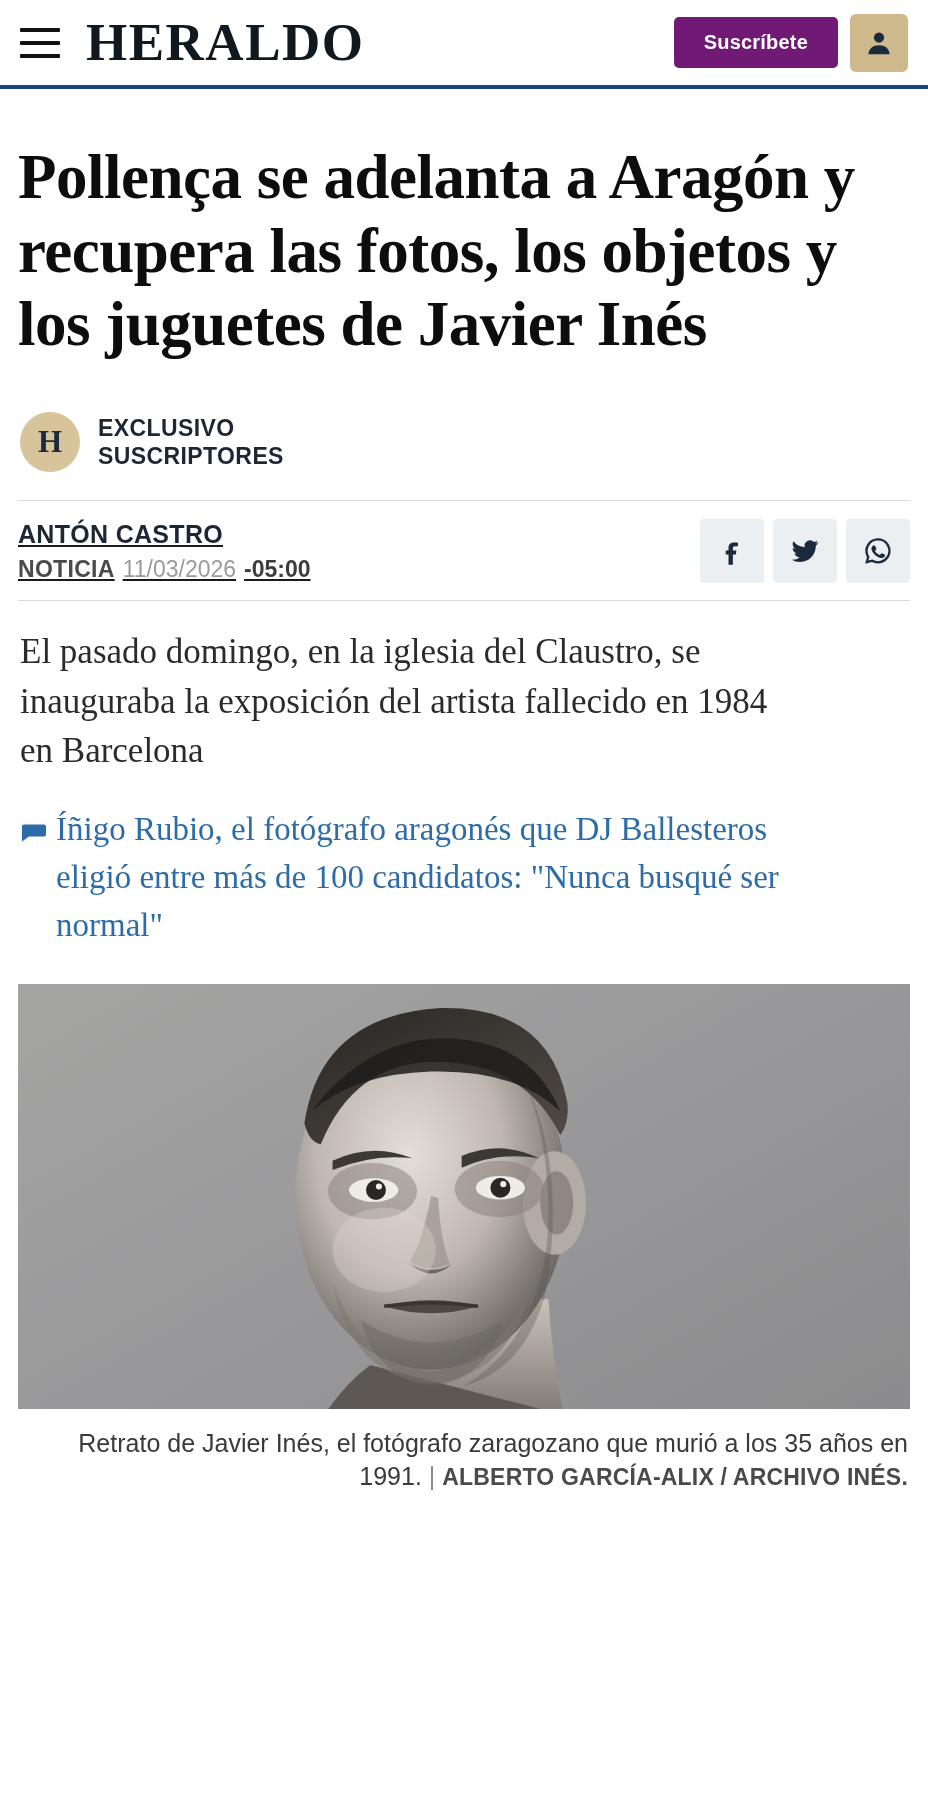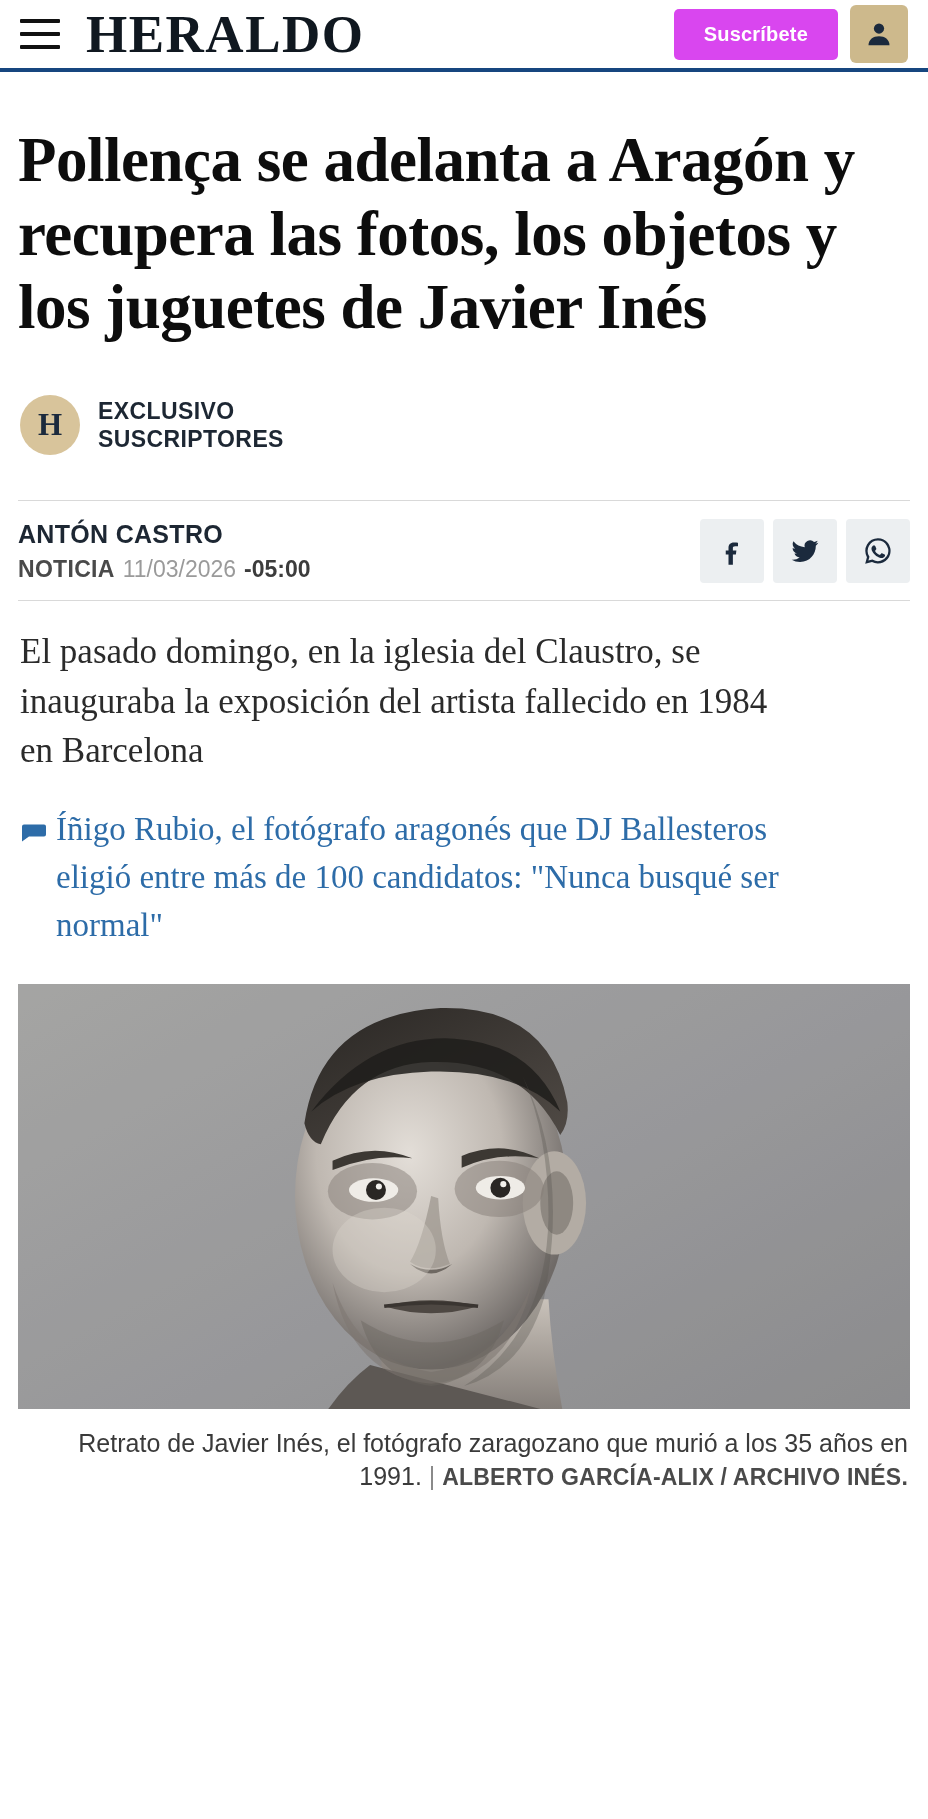--- a/index.html
+++ b/index.html
@@ -12,21 +12,21 @@
     width: 928px;
     min-height: 1819px;
     font-family: "Liberation Sans", sans-serif;
     color: #1a1a1a;
     -webkit-font-smoothing: antialiased;
   }
 
   
   .site-header {
     position: relative;
-    height: 72px;
+    height: 89px;
     display: flex;
     align-items: center;
     padding: 0 20px;
     background: #ffffff;
     border-bottom: 4px solid #16467f;
   }
   .hamburger {
     width: 44px;
     height: 40px;
     display: flex;
@@ -53,21 +53,21 @@
     color: #101820;
     flex: 1 1 auto;
   }
   .header-actions {
     display: flex;
     align-items: center;
     gap: 12px;
     flex: 0 0 auto;
   }
   .subscribe-btn {
-    background: #d946ef;
+    background: #701a75;
     color: #ffffff;
     font-size: 20px;
     font-weight: 700;
     border: none;
     border-radius: 5px;
     padding: 14px 30px;
     cursor: pointer;
     font-family: "Liberation Sans", sans-serif;
     letter-spacing: 0.2px;
   }
@@ -123,28 +123,29 @@
   .exclusive-text {
     font-size: 23px;
     font-weight: 700;
     line-height: 1.22;
     letter-spacing: 0.4px;
     color: #1d2733;
     text-transform: uppercase;
   }
 
   .byline-wrap {
-    margin-top: 45px;
+    margin-top: 28px;
     border-top: 1px solid #d9d9d9;
     border-bottom: 1px solid #d9d9d9;
     padding: 16px 0 16px 0;
     display: flex;
     align-items: flex-start;
     justify-content: space-between;
     gap: 10px;
+    text-decoration: underline;
   }
   .byline-left { padding-top: 2px; }
   .author {
     font-size: 25px;
     font-weight: 700;
     letter-spacing: 0.3px;
     color: #1d2733;
     text-transform: uppercase;
     line-height: 1.25;
   }

